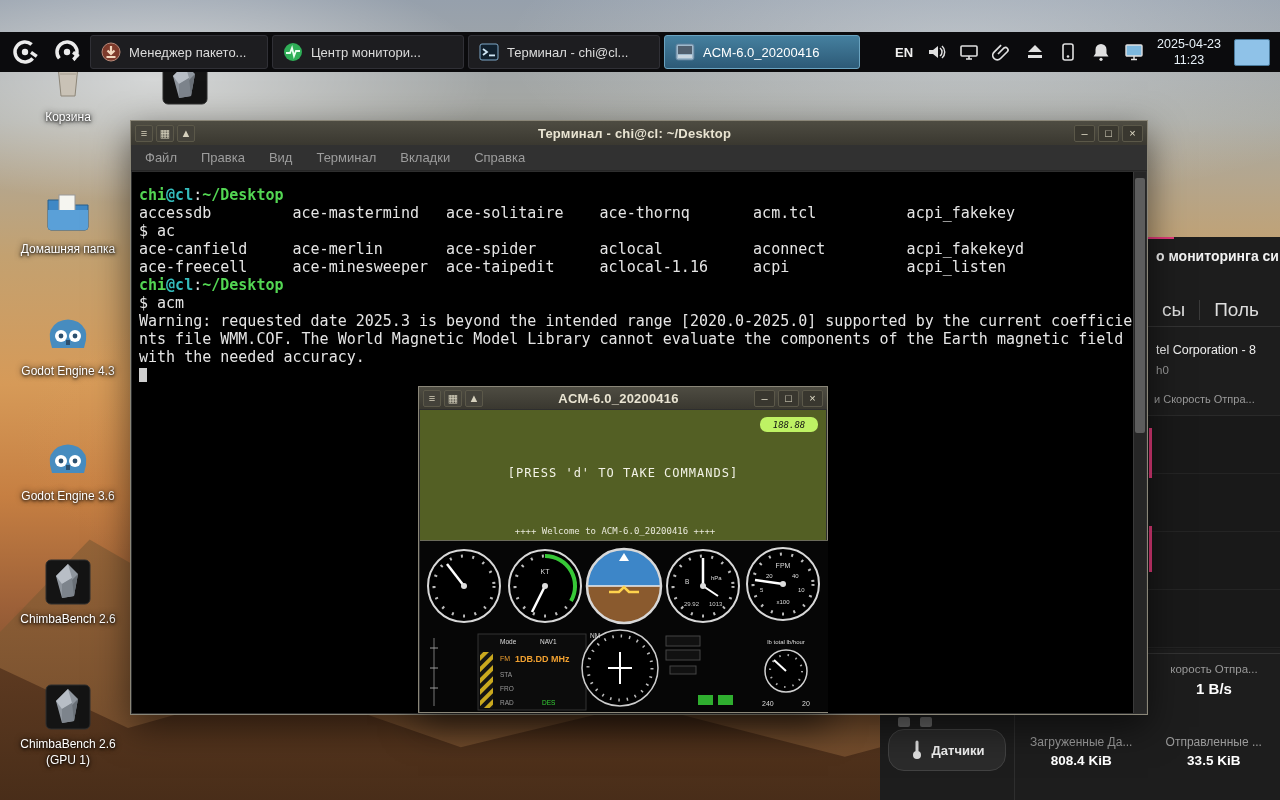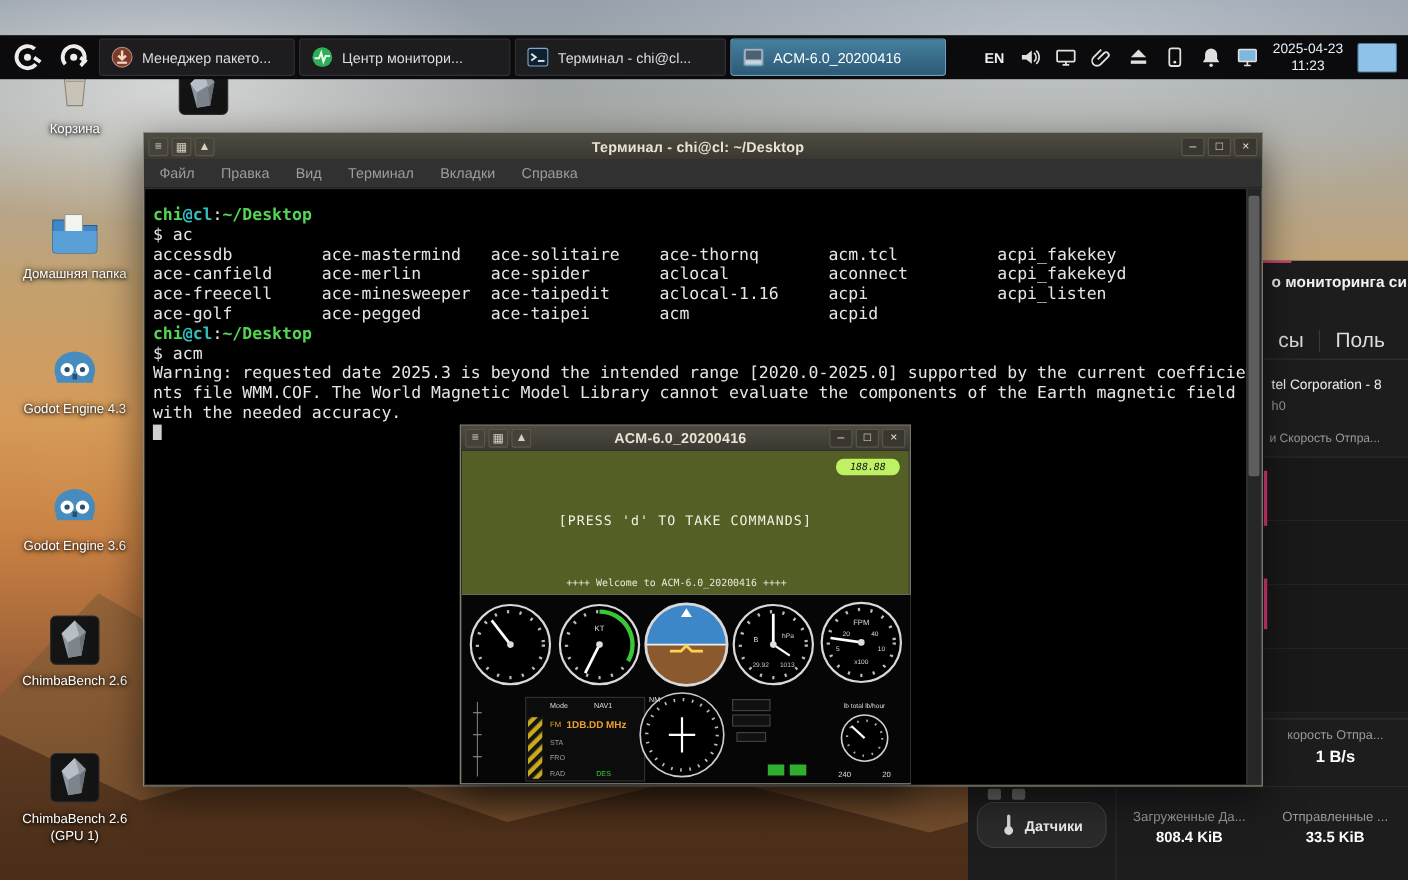--- a/index.html
+++ b/index.html
@@ -265,25 +265,24 @@
     <div class="menubar">
       <span>Файл</span>
       <span>Правка</span>
       <span>Вид</span>
       <span>Терминал</span>
       <span>Вкладки</span>
       <span>Справка</span>
     </div>
     <div class="termbody">
       <div class="tline"><span class="cu">chi</span><span class="ch">@cl</span><span class="cc">:</span><span class="cp">~/Desktop</span></div>
+      <div class="tline">accessdb         ace-mastermind   ace-solitaire    ace-thornq       acm.tcl          acpi_fakekey</div>
       <div class="tline">$ ac</div>
-      <div class="tline">accessdb         ace-mastermind   ace-solitaire    ace-thornq       acm.tcl          acpi_fakekey</div>
       <div class="tline">ace-canfield     ace-merlin       ace-spider       aclocal          aconnect         acpi_fakekeyd</div>
       <div class="tline">ace-freecell     ace-minesweeper  ace-taipedit     aclocal-1.16     acpi             acpi_listen</div>
-      <div class="tline">ace-golf         ace-pegged       ace-taipei       acm              acpid</div>
       <div class="tline"><span class="cu">chi</span><span class="ch">@cl</span><span class="cc">:</span><span class="cp">~/Desktop</span></div>
       <div class="tline">$ acm</div>
       <div class="tline">Warning: requested date 2025.3 is beyond the intended range [2020.0-2025.0] supported by the current coefficie</div>
       <div class="tline">nts file WMM.COF. The World Magnetic Model Library cannot evaluate the components of the Earth magnetic field</div>
       <div class="tline">with the needed accuracy.</div>
       <div class="tline"><span class="cursor"></span></div>
     </div>
     <div class="scrollrail">
       <div class="scrollthumb"></div>
     </div>

